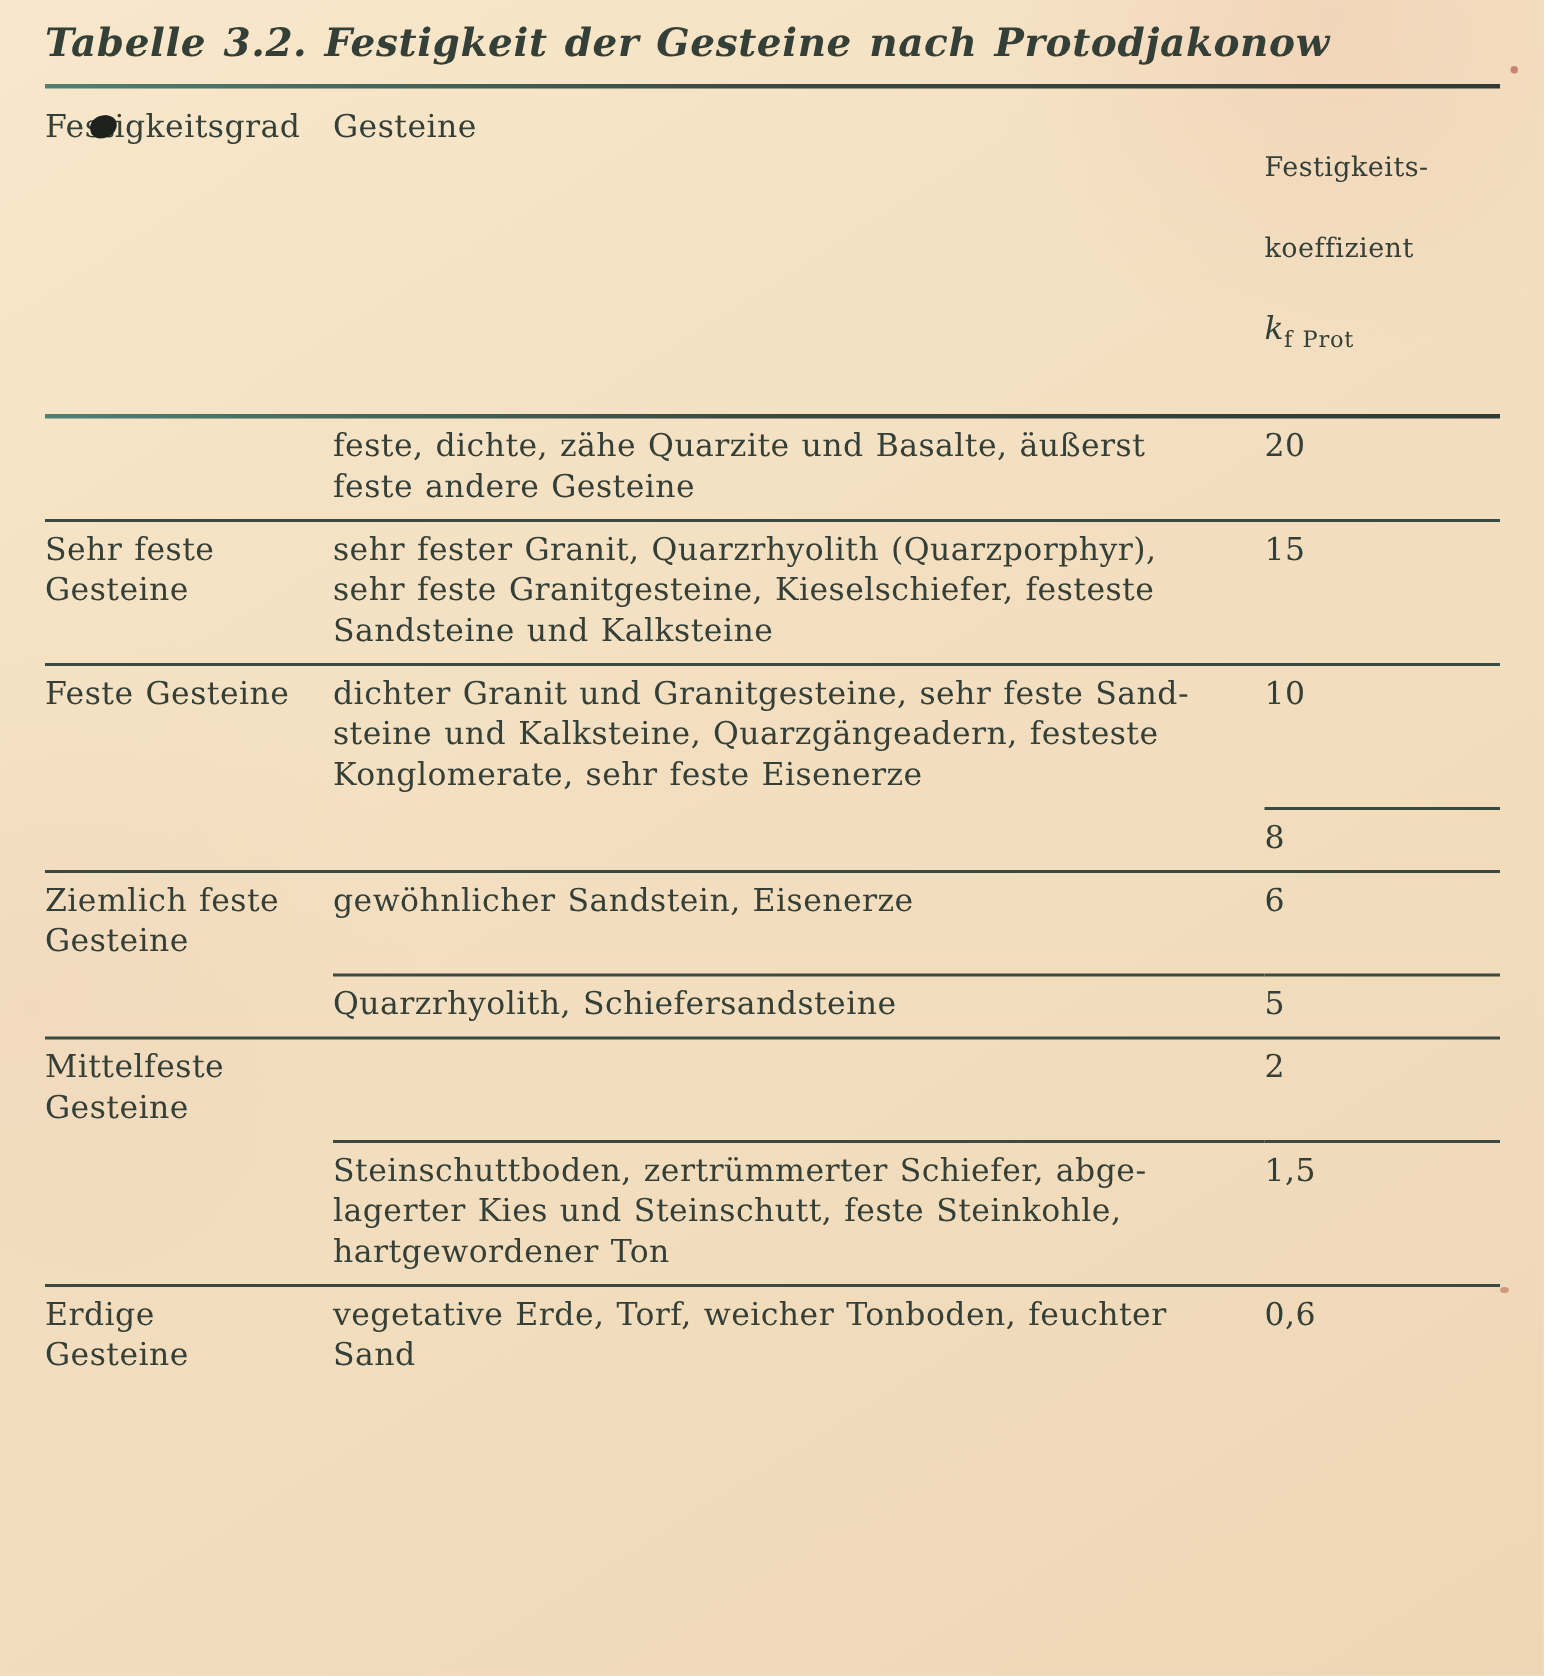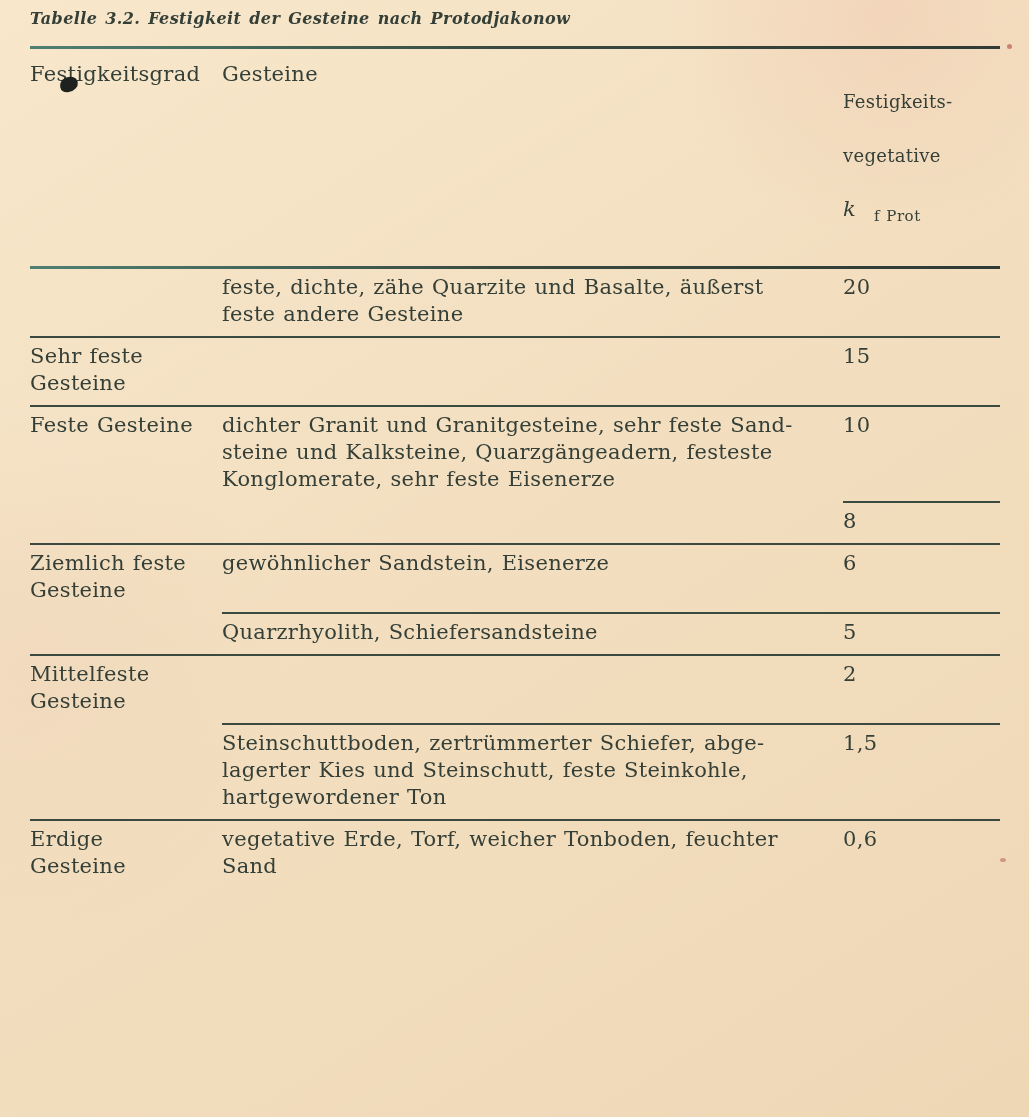--- a/index.html
+++ b/index.html
@@ -19,22 +19,22 @@
   .page{
     position:relative;
     width:1029px;height:1117px;
     padding:0 29px 0 30px;
     background:
       radial-gradient(circle at 86% 1%, rgba(226,140,128,0.14), rgba(226,140,128,0) 16%),
       radial-gradient(circle at 2% 60%, rgba(221,164,150,0.10), rgba(221,164,150,0) 22%),
       linear-gradient(148deg,#f8e7cb 0%,#f3dfc0 45%,#eed7b5 100%);
   }
   .title{
-    padding-top:5px;
-    font-size:16px;
+    padding-top:15px;
+    font-size:26px;
     line-height:28px;
     font-style:italic;
     font-weight:600;
     letter-spacing:0.4px;
     word-spacing:2px;
     margin-bottom:13px;
   }
   .rule{
     height:3px;
     background:linear-gradient(90deg,var(--rule-teal) 0%,var(--rule) 48%,#2f3b34 100%);
@@ -48,21 +48,21 @@
     font-size:21px;
     line-height:27px;
     letter-spacing:0.3px;
     word-spacing:1px;
     padding:5px 0 8px;
   }
   .thead .cell{padding-top:12px;padding-bottom:9px;}
   .coeff-line{font-size:18px;line-height:27px;}
   .coeff-sym{font-size:21px;line-height:27px;}
   .coeff-sym i{font-style:italic;}
-  .coeff-sym sub{font-size:15px;font-style:normal;letter-spacing:0.5px;margin-left:18px;}
+  .coeff-sym sub{font-size:15px;font-style:normal;letter-spacing:0.5px;}
   .groups .group{display:grid;grid-template-columns:192px 621px 1fr;}
   .groups .group + .group{border-top:2px solid var(--rule);}
   .grade{grid-column:1;padding-right:6px;}
   .rocks{grid-column:2;padding-right:10px;}
   .val{grid-column:3;}
   .sub{border-top:2px solid var(--rule);}
   .ink-blot{
     position:absolute;
     left:60px;top:77px;
     width:18px;height:15px;
@@ -86,38 +86,41 @@
 
   <div class="title">Tabelle 3.2. Festigkeit der Gesteine nach Protodjakonow</div>
 
   <div class="rule"></div>
 
   <div class="grid thead">
     <div class="cell grade">Festigkeitsgrad</div>
     <div class="cell rocks">Gesteine</div>
     <div class="cell val">
       <div class="coeff-line">Festigkeits-</div>
-      <div class="coeff-line">vegetative</div>
+      <div class="coeff-line">koeffizient</div>
       <div class="coeff-sym"><i>k</i><sub>f Prot</sub></div>
     </div>
   </div>
 
   <div class="rule"></div>
 
   <div class="groups">
 
     <div class="group">
       <div class="cell rocks">feste, dichte, zähe Quarzite und Basalte, äußerst
 feste andere Gesteine</div>
       <div class="cell val">20</div>
     </div>
 
     <div class="group">
       <div class="cell grade">Sehr feste
 Gesteine</div>
+      <div class="cell rocks">sehr fester Granit, Quarzrhyolith (Quarzporphyr),
+sehr feste Granitgesteine, Kieselschiefer, festeste
+Sandsteine und Kalksteine</div>
       <div class="cell val">15</div>
     </div>
 
     <div class="group">
       <div class="cell grade">Feste Gesteine</div>
       <div class="cell rocks">dichter Granit und Granitgesteine, sehr feste Sand-
 steine und Kalksteine, Quarzgängeadern, festeste
 Konglomerate, sehr feste Eisenerze</div>
       <div class="cell val">10</div>
       <div class="cell val sub">8</div>

